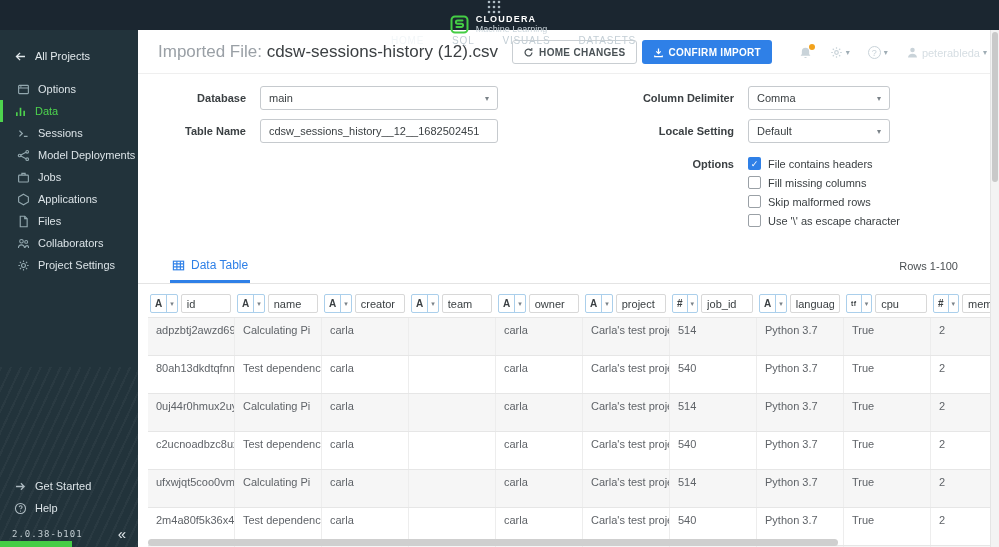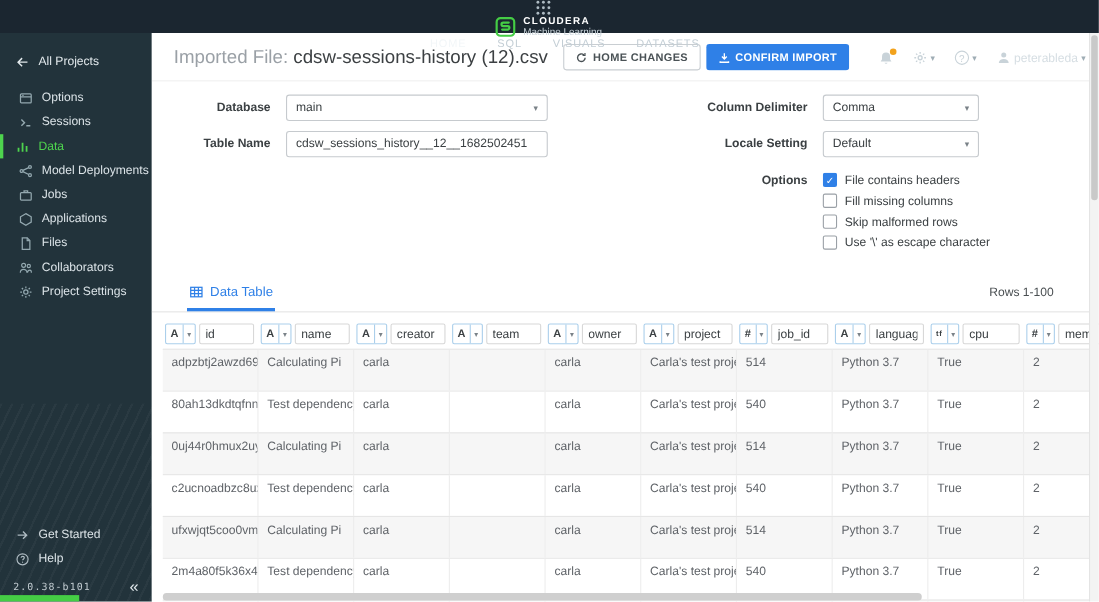--- a/index.html
+++ b/index.html
@@ -180,35 +180,35 @@
     <div>
         <div class="side-item">
           <span class="ic">
             <svg width="13" height="13" viewBox="0 0 16 16" fill="none" stroke="currentColor" stroke-width="1.4">
               <rect x="2" y="3" width="12" height="10" rx="1"></rect>
               <path d="M2 6.2h12M4 4.6h1.5"></path>
             </svg>
           </span>
           <span>Options</span>
         </div>
+        <div class="side-item active">
+          <span class="ic">
+            <svg width="13" height="13" viewBox="0 0 16 16" stroke="currentColor" stroke-width="2">
+              <path d="M3.5 13.5V9M8 13.5V3.5M12.5 13.5V7"></path>
+            </svg>
+          </span>
+          <span>Data</span>
+        </div>
         <div class="side-item">
           <span class="ic">
             <svg width="13" height="13" viewBox="0 0 16 16" fill="none" stroke="currentColor" stroke-width="1.6">
               <path d="M3 4.5 6.5 8 3 11.5M8.5 11.5H13"></path>
             </svg>
           </span>
           <span>Sessions</span>
-        </div>
-        <div class="side-item active">
-          <span class="ic">
-            <svg width="13" height="13" viewBox="0 0 16 16" stroke="currentColor" stroke-width="2">
-              <path d="M3.5 13.5V9M8 13.5V3.5M12.5 13.5V7"></path>
-            </svg>
-          </span>
-          <span>Data</span>
         </div>
         <div class="side-item">
           <span class="ic">
             <svg width="13" height="13" viewBox="0 0 16 16" fill="none" stroke="currentColor" stroke-width="1.4">
               <circle cx="3.2" cy="8" r="1.6"></circle>
               <circle cx="12.6" cy="3.4" r="1.6"></circle>
               <circle cx="12.6" cy="12.6" r="1.6"></circle>
               <path d="M4.7 7.3l6.5-3.2M4.7 8.7l6.5 3.2"></path>
             </svg>
           </span>

